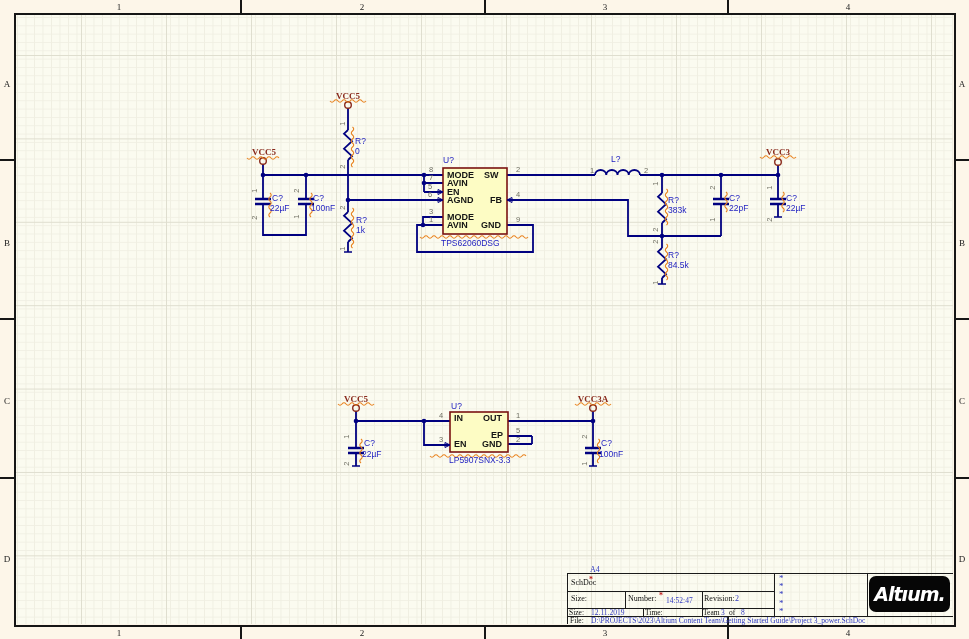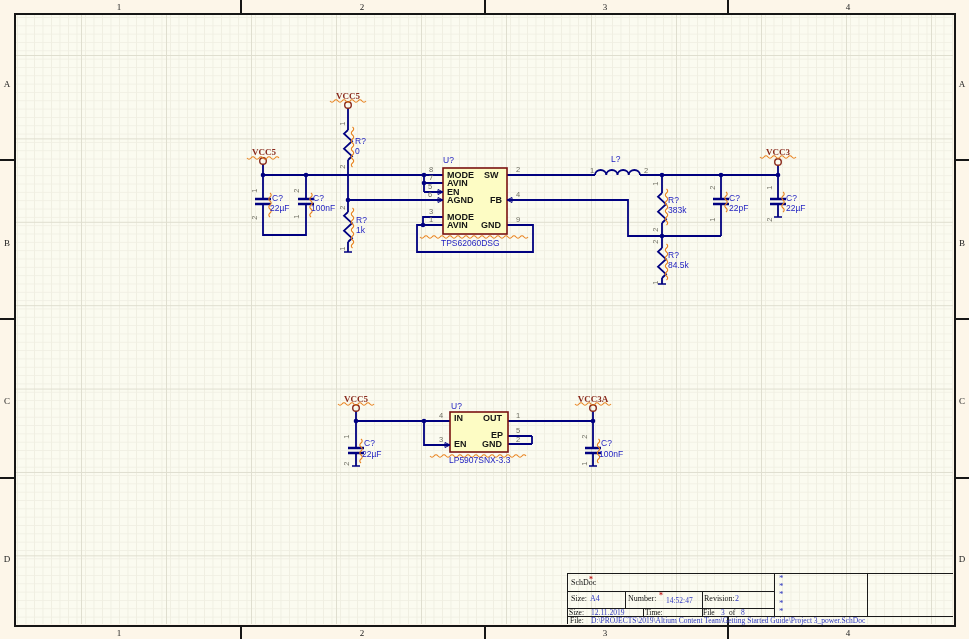--- a/index.html
+++ b/index.html
@@ -271,34 +271,37 @@
   <div class="tl" style="left:625px;top:591px;width:1px;height:17px"></div>
   <div class="tl" style="left:643px;top:608px;width:1px;height:8px"></div>
   <div class="tl" style="left:702px;top:591px;width:1px;height:25px"></div>
   <div class="tl" style="left:774px;top:573px;width:1px;height:43px"></div>
   <div class="tl" style="left:867px;top:573px;width:1px;height:43px"></div>
   <div class="tl" style="left:727px;top:616px;width:2px;height:9px"></div>
 
   <span class="t tb" style="left:571px;top:579px">SchDoc</span>
   <span class="t tb rv" style="left:589px;top:576px">*</span>
   <span class="t tb" style="left:571px;top:595px">Size:</span>
-  <span class="t tb bv" style="left:590px;top:595px">A4</span>
+  <span class="t tb bv" style="left:590px;top:566px">A4</span>
   <span class="t tb" style="left:628px;top:595px">Number:</span>
   <span class="t tb rv" style="left:659px;top:592px">*</span>
   <span class="t tb" style="left:704px;top:595px">Revision:</span>
   <span class="t tb bv" style="left:735px;top:595px">2</span>
   <span class="t tbs" style="left:569px;top:609px">Size:</span>
   <span class="t tbs bv" style="left:591px;top:609px">12.11.2019</span>
   <span class="t tbs" style="left:645px;top:609px">Time:</span>
   <span class="t tbs bv" style="left:666px;top:597px">14:52:47</span>
-  <span class="t tbs" style="left:703px;top:609px">File</span>
+  <span class="t tbs" style="left:703px;top:609px">Team</span>
   <span class="t tbs bv" style="left:721px;top:609px">3</span>
   <span class="t tbs" style="left:729px;top:609px">of</span>
   <span class="t tbs bv" style="left:741px;top:609px">8</span>
   <span class="t tbs" style="left:570px;top:617px">File:</span>
-  <span class="t tbs bv" style="left:591px;top:617px">D:\PROJECTS\2019\Altium Content Team\Getting Started Guide\Project 3_power.SchDoc</span>
+  <span class="t tbs bv" style="left:591px;top:617px">D:\PROJECTS\2023\Altium Content Team\Getting Started Guide\Project 3_power.SchDoc</span>
   <span class="star" style="left:779px;top:573px">*</span>
   <span class="star" style="left:779px;top:581px">*</span>
   <span class="star" style="left:779px;top:589px">*</span>
   <span class="star" style="left:779px;top:598px">*</span>
   <span class="star" style="left:779px;top:606px">*</span>
 
+  <div class="logo">
+    <span>Altıum.</span>
+  </div>
 </div>
 
 </body></html>

